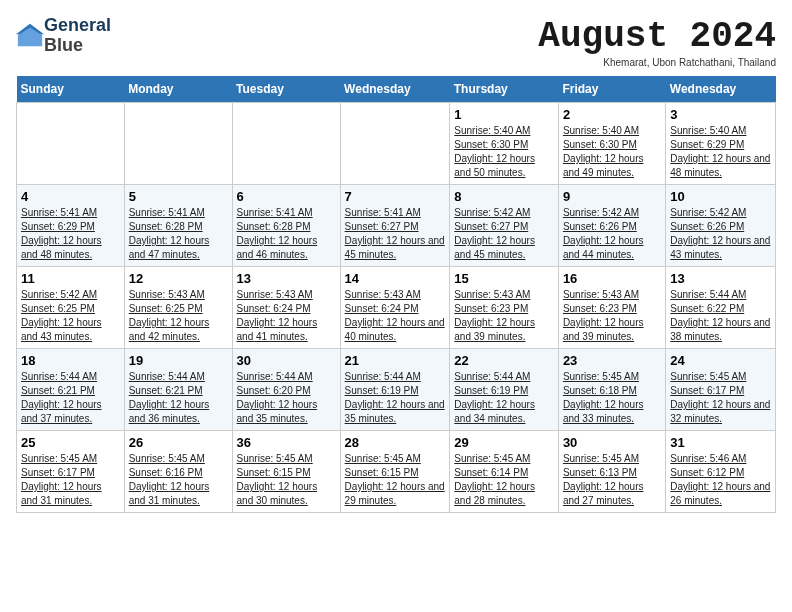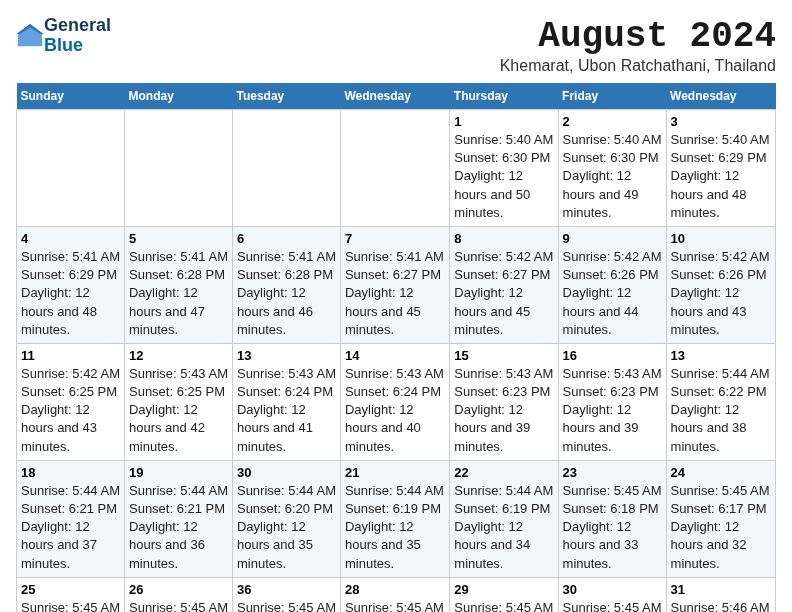--- a/index.html
+++ b/index.html
@@ -33,21 +33,21 @@
     .title-section {
       text-align: right;
     }
     .main-title {
       font-size: 36px;
       font-weight: bold;
       color: #1a1a1a;
       font-family: Liberation Mono, monospace;
     }
     .subtitle {
-      font-size: 16px;
+      font-size: 10px;
       color: #333;
     }
     table {
       width: 100%;
       border-collapse: collapse;
       font-size: 11px;
     }
     th {
       background-color: #2e75b6;
       color: #fff;
@@ -68,38 +68,39 @@
       background: #f2f7fc;
     }
     .day-num {
       font-weight: bold;
       font-size: 13px;
       margin-bottom: 2px;
     }
     .day-info {
       color: #222;
       line-height: 1.4;
-      font-size: 13px;
+      font-size: 10px;
+      text-decoration: underline;
     }
     .empty-cell {
       background: #fff;
     }
   </style>
 </head>
 <body>
 
 <div class="header">
   <div class="logo">
     <svg class="logo-icon" viewBox="0 0 30 30" xmlns="http://www.w3.org/2000/svg">
       <polygon points="15,4 28,14 28,26 2,26 2,14" fill="#4a90d9" opacity="0.85"></polygon>
       <polygon points="15,2 30,13 26,13 15,6 4,13 0,13" fill="#2e75b6"></polygon>
     </svg>
     <div class="logo-text">
       <div>General</div>
-      <div style="color:#0369a1;">Blue</div>
+      <div style="color:#404040;">Blue</div>
     </div>
   </div>
   <div class="title-section">
     <div class="main-title">August 2024</div>
     <div class="subtitle">Khemarat, Ubon Ratchathani, Thailand</div>
   </div>
 </div>
 
 <table>
   <thead>

